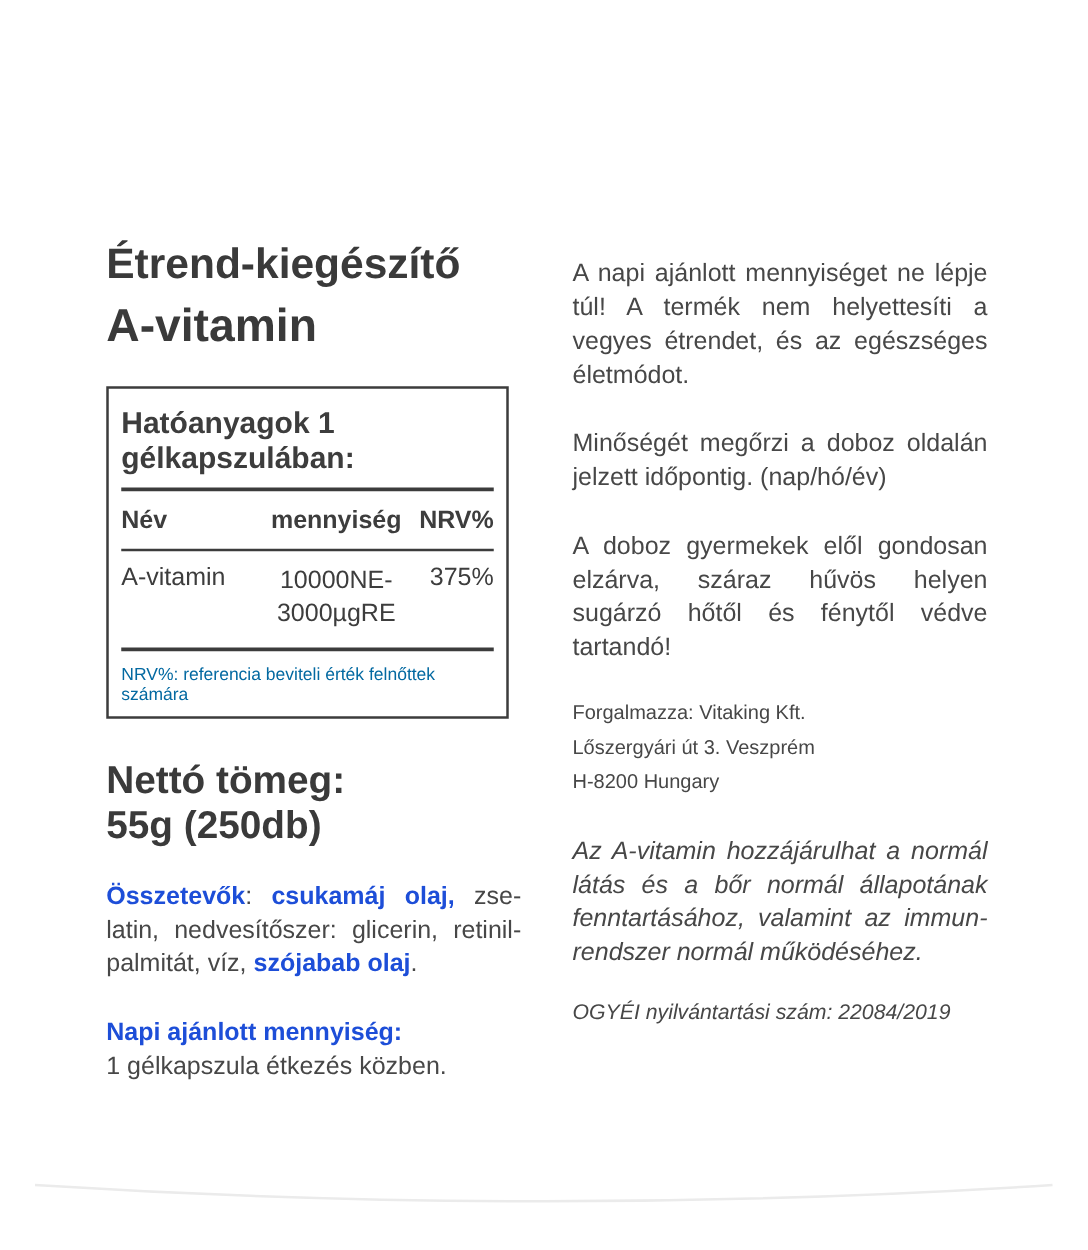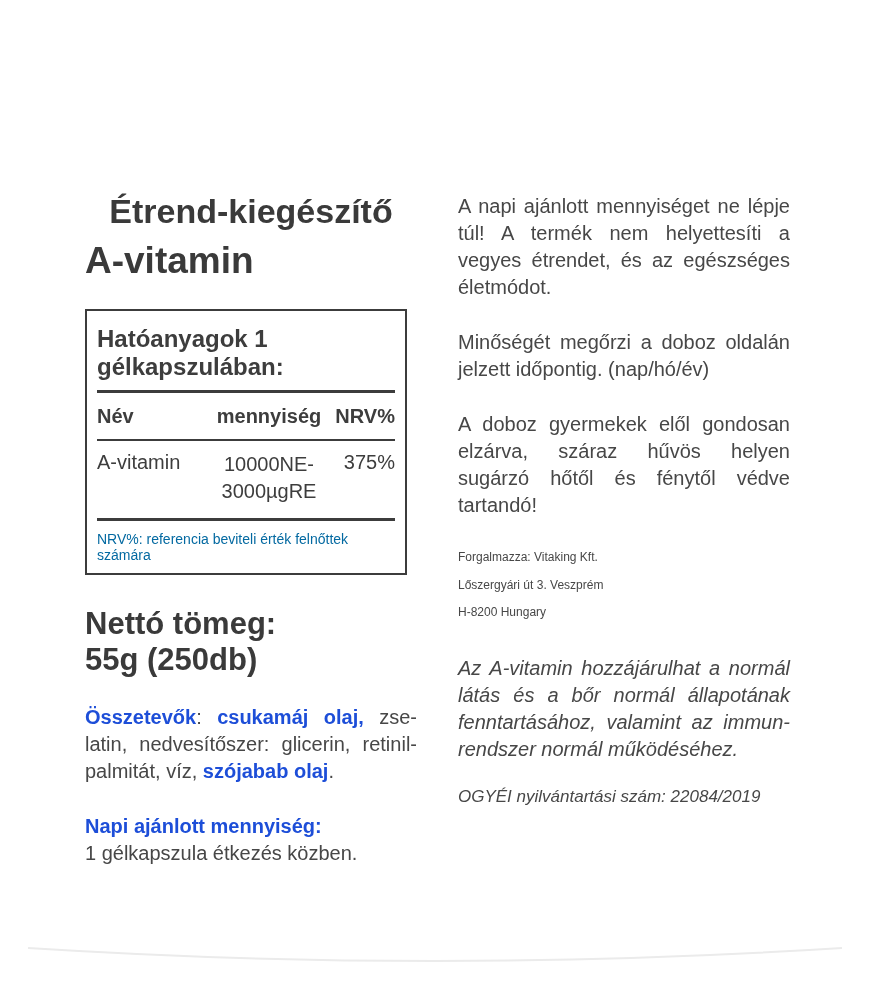--- a/index.html
+++ b/index.html
@@ -18,30 +18,29 @@
   }
   .col-left {
     position: absolute;
     left: 85px;
     top: 190px;
     width: 332px;
   }
   .col-right {
     position: absolute;
     left: 458px;
-    top: 193px;
+    top: 206px;
     width: 332px;
   }
   .heading-category {
     margin: 0;
     font-size: 34px;
     line-height: 42px;
     font-weight: bold;
     color: #3a3a3a;
-    text-align: center;
   }
   .heading-product {
     margin: 6px 0 0 0;
     font-size: 37px;
     line-height: 45px;
     font-weight: bold;
     color: #3a3a3a;
   }
   .ing-table {
     margin-top: 26px;
@@ -84,21 +83,21 @@
   }
   .net-weight.second { margin-top: 3px; }
   p.body {
     margin: 28px 0 0 0;
     font-size: 20px;
     line-height: 27px;
   }
   .just { text-align: justify; }
   .b { font-weight: bold; color: #1d4ed8; }
   .col-right p.body:first-child { margin-top: 0; }
-  .distributor { margin-top: 25px; font-size: 12px; line-height: 27.5px; }
+  .distributor { margin-top: 25px; font-size: 16px; line-height: 27.5px; }
   .claim {
     font-style: italic;
     margin-top: 25px;
   }
   .registration {
     margin: 23px 0 0 0;
     font-style: italic;
     font-size: 17px;
     line-height: 22px;
   }

